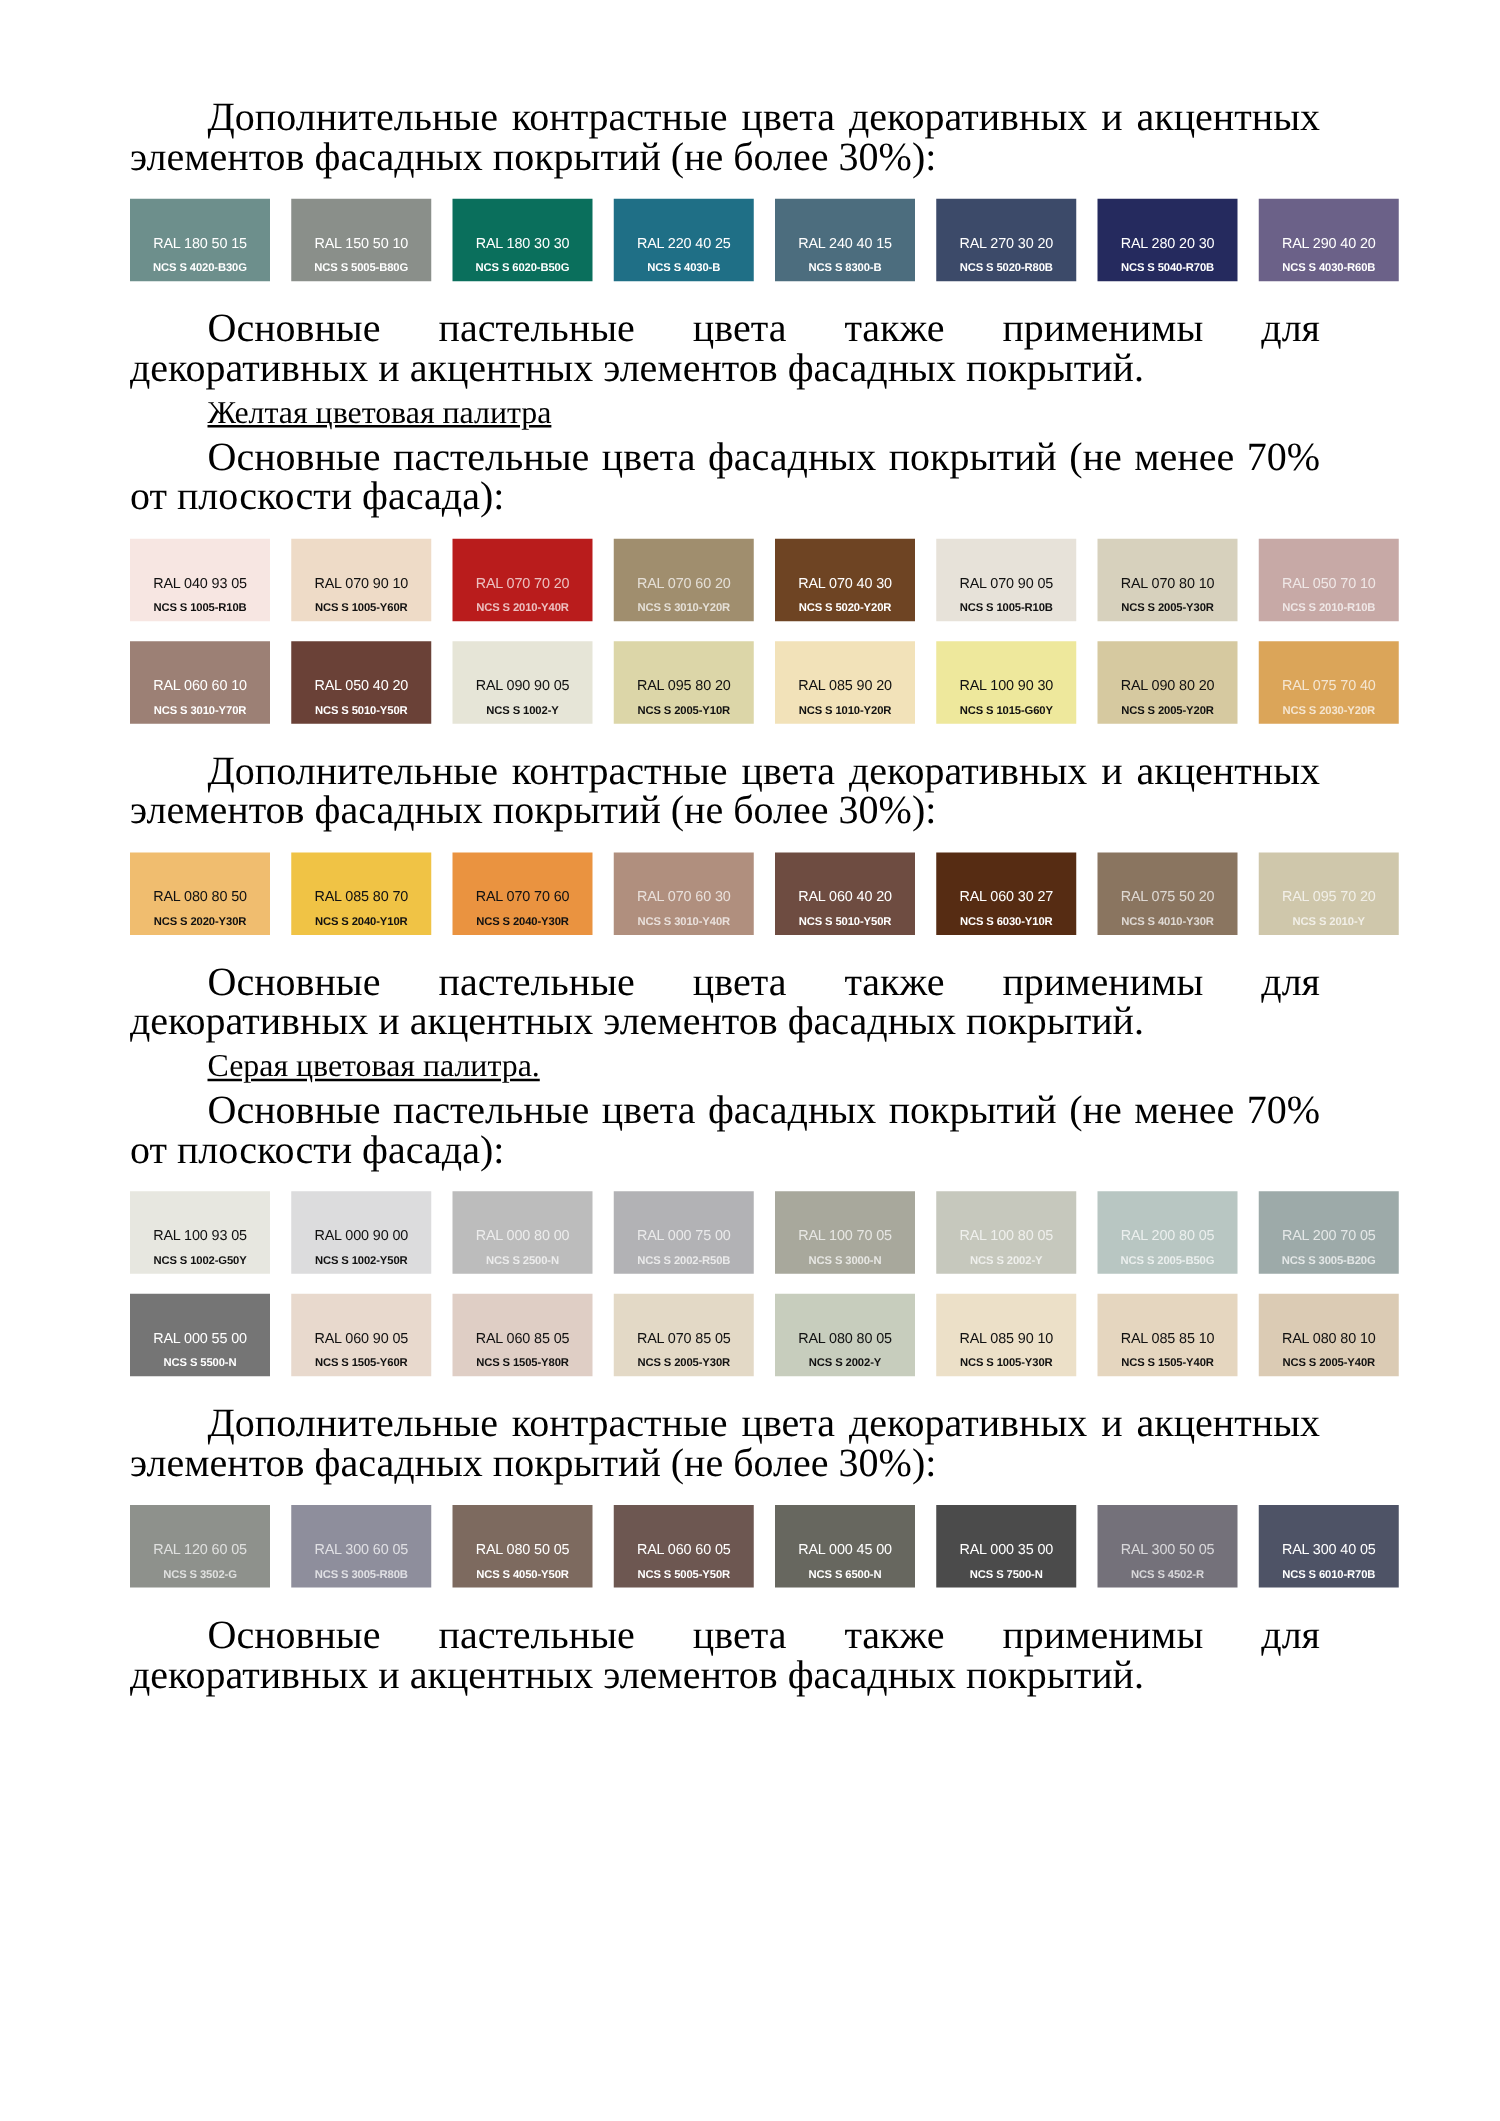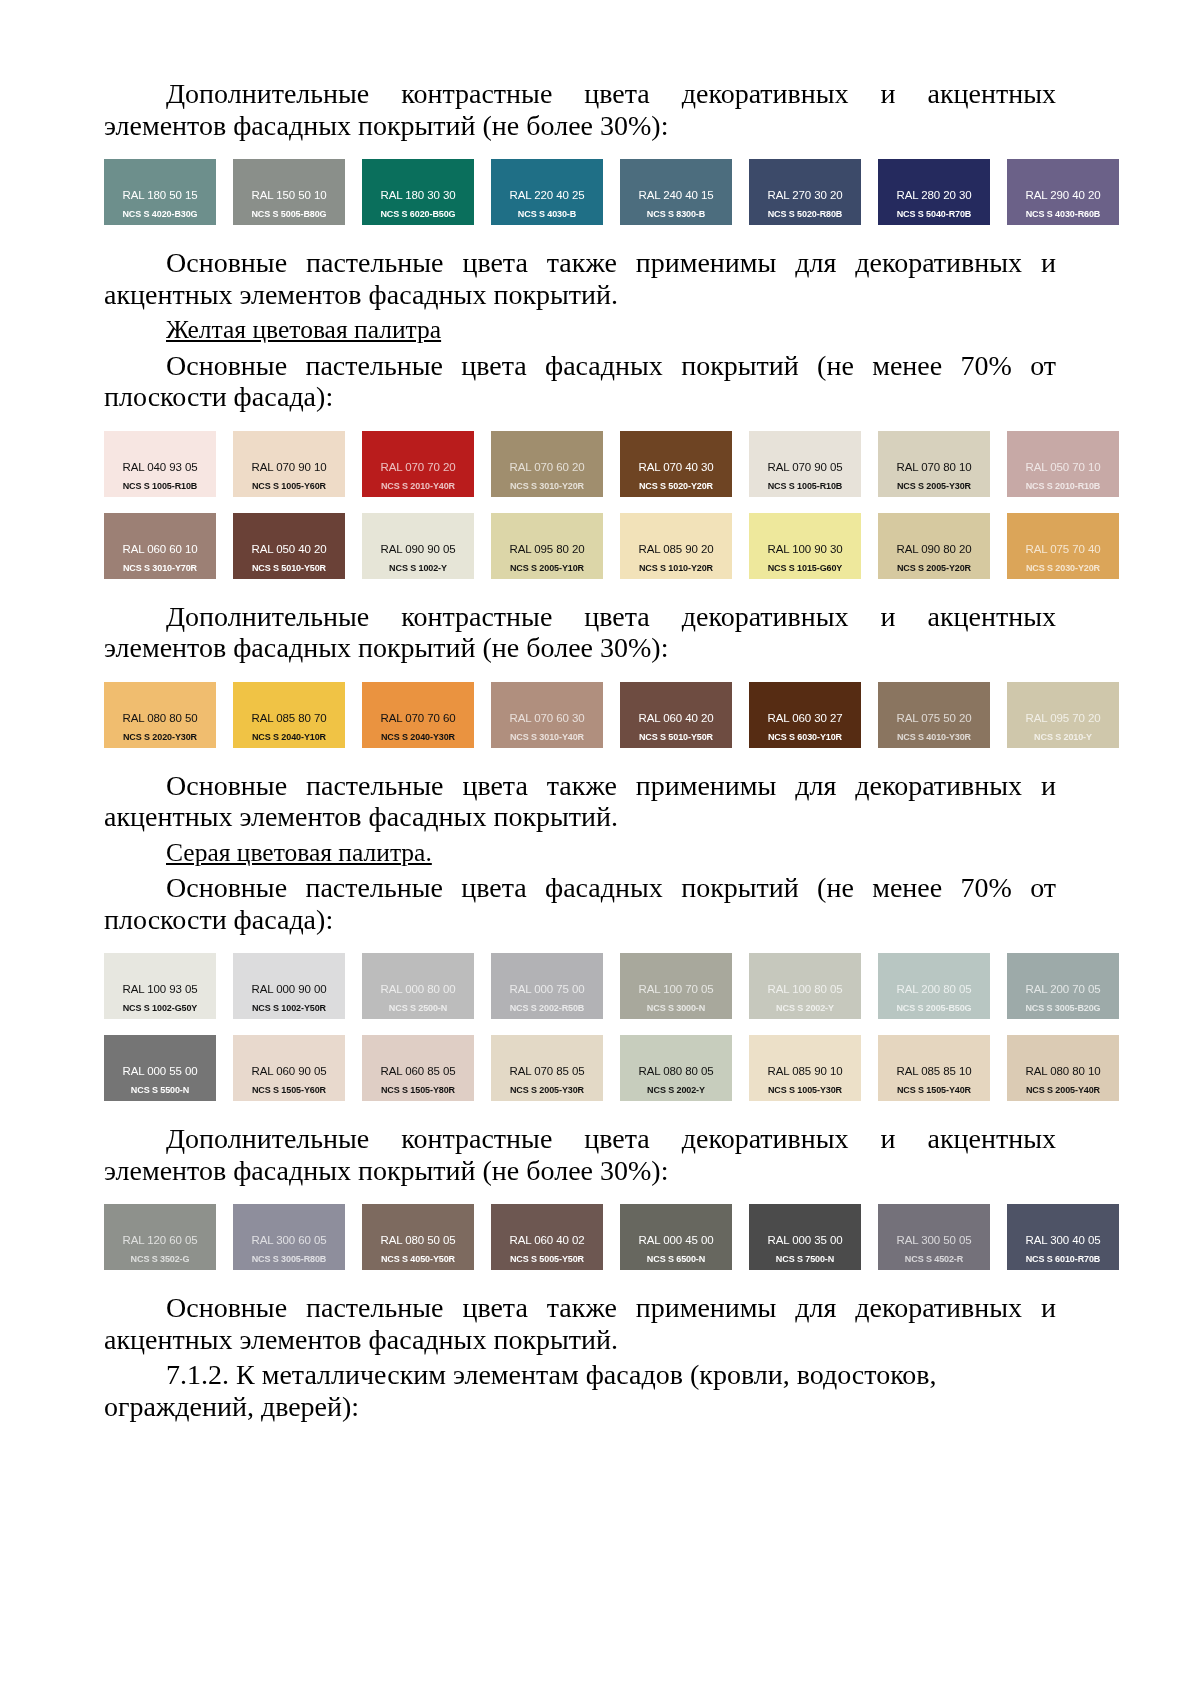--- a/index.html
+++ b/index.html
@@ -25,21 +25,21 @@
   .content {
     position: absolute;
     left: 104px;
     top: 78px;
     width: 952px;
   }
 
   
   p.para {
     margin: 0;
-    font-size: 28px;
+    font-size: 32px;
     line-height: 31.5px;
     text-align: justify;
     text-indent: 62px;
     font-family: "Liberation Serif", "DejaVu Serif", serif;
   }
   p.para.nojust {
     text-align: left;
   }
   p.heading-u {
     margin: 0;
@@ -377,21 +377,21 @@
         </div>
         <div class="swatch faint" style="background: rgb(142, 142, 156);">
           <div class="ral">RAL 300 60 05</div>
           <div class="ncs">NCS S 3005-R80B</div>
         </div>
         <div class="swatch dark" style="background: rgb(125, 106, 95);">
           <div class="ral">RAL 080 50 05</div>
           <div class="ncs">NCS S 4050-Y50R</div>
         </div>
         <div class="swatch dark" style="background: rgb(109, 87, 81);">
-          <div class="ral">RAL 060 40 02</div>
+          <div class="ral">RAL 060 60 05</div>
           <div class="ncs">NCS S 5005-Y50R</div>
         </div>
         <div class="swatch dark" style="background: rgb(103, 103, 95);">
           <div class="ral">RAL 000 45 00</div>
           <div class="ncs">NCS S 6500-N</div>
         </div>
         <div class="swatch dark" style="background: rgb(75, 75, 75);">
           <div class="ral">RAL 000 35 00</div>
           <div class="ncs">NCS S 7500-N</div>
         </div>
@@ -404,16 +404,15 @@
           <div class="ncs">NCS S 6010-R70B</div>
         </div>
       </div>
 
     <div class="gap-c"></div>
 
     <p class="para">Основные пастельные цвета также применимы для декоративных и акцентных элементов фасадных покрытий.</p>
 
     <div class="gap-b" style="height:4px"></div>
 
-    <p class="para nojust">7.1.2. К металлическим элементам фасадов (кровли, водостоков, ограждений, дверей):</p>
 
   </div>
 </div>
 
 </body></html>

